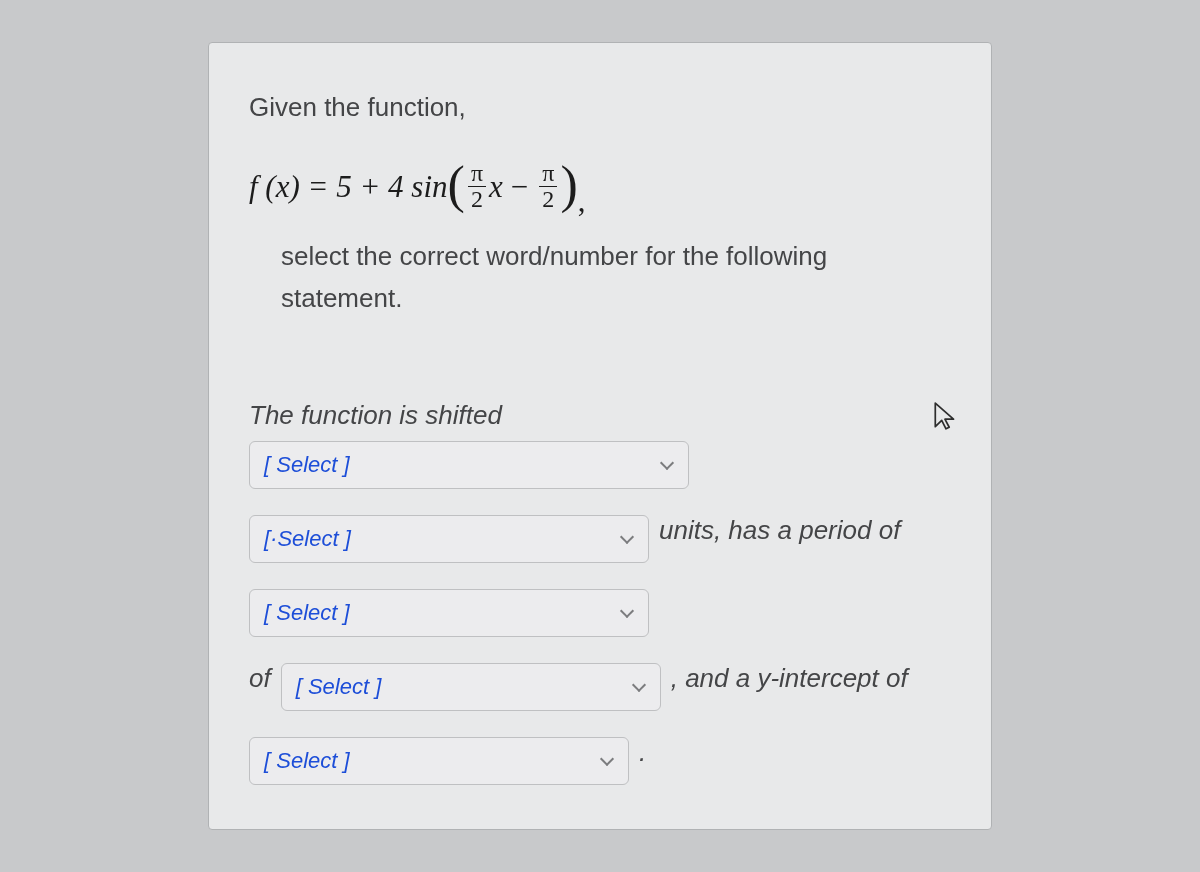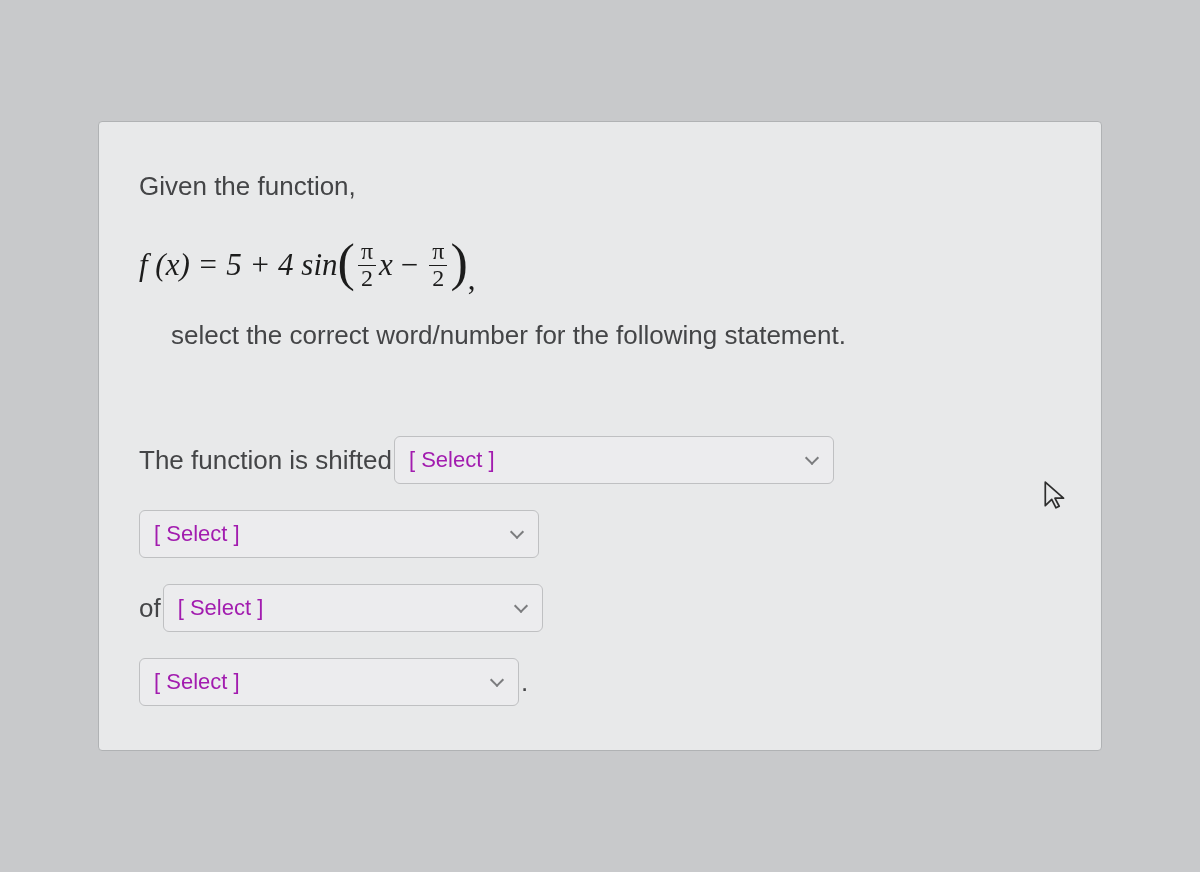--- a/index.html
+++ b/index.html
@@ -9,21 +9,21 @@
     font-family: "Helvetica Neue", Arial, sans-serif;
     display: flex;
     align-items: center;
     justify-content: center;
     min-height: 872px;
   }
   .card {
     background: #e8e9ea;
     border: 1px solid #b0b2b4;
     border-radius: 4px;
-    width: 1004px;
+    width: 784px;
     padding: 44px 50px 44px 40px;
     box-sizing: border-box;
     color: #3a3b3c;
     position: relative;
   }
   .intro {
     font-size: 26px;
     line-height: 1.6;
     color: #444547;
   }
@@ -56,37 +56,38 @@
   }
   .desc {
     font-size: 26px;
     line-height: 1.6;
     margin-bottom: 80px;
     color: #444547;
     margin-left: 32px;
   }
   .row {
     display: flex;
-    align-items: center;
-    gap: 2px;
+    align-items: flex-start;
+    gap: 10px;
     margin-bottom: 26px;
     font-size: 26px;
     color: #444547;
     flex-wrap: wrap;
+    font-style: italic;
   }
   .select {
     display: inline-flex;
     align-items: center;
     justify-content: space-between;
     background: #ececee;
     border: 1px solid #bfc0c2;
     border-radius: 6px;
     padding: 10px 14px;
     font-size: 22px;
-    color: #a21caf;
+    color: #1d4ed8;
     min-height: 24px;
     box-sizing: content-box;
     cursor: pointer;
   }
   .select-small { width: 350px; }
   .select-med   { width: 370px; }
   .select-wide  { width: 410px; }
   .chevron {
     width: 14px;
     height: 14px;
@@ -145,34 +146,42 @@
     <div class="select select-wide">
       <span>[ Select ]</span>
       <span class="chevron"></span>
     </div>
   </div>
 
   <svg class="cursor-icon" viewBox="0 0 24 28">
     <path d="M2 2 L2 24 L8 18 L12 26 L15 24.5 L11 17 L19 17 Z" fill="none" stroke="#2d2d2d" stroke-width="1.6" stroke-linejoin="round"></path>
   </svg>
 
+  <div class="row">
+    <div class="select select-med">
+      <span>[·Select ]</span>
+      <span class="chevron"></span>
+    </div>
+    <span>units, has a period of</span>
+  </div>
 
   <div class="row">
     <div class="select select-med">
       <span>[ Select ]</span>
       <span class="chevron"></span>
     </div>
   </div>
 
   <div class="row">
     <span>of</span>
     <div class="select select-small">
       <span>[ Select ]</span>
       <span class="chevron"></span>
     </div>
+    <span>, and a y-intercept of</span>
   </div>
 
   <div class="row" style="margin-bottom:0;">
     <div class="select select-small">
       <span>[ Select ]</span>
       <span class="chevron"></span>
     </div>
     <span>.</span>
   </div>
 

